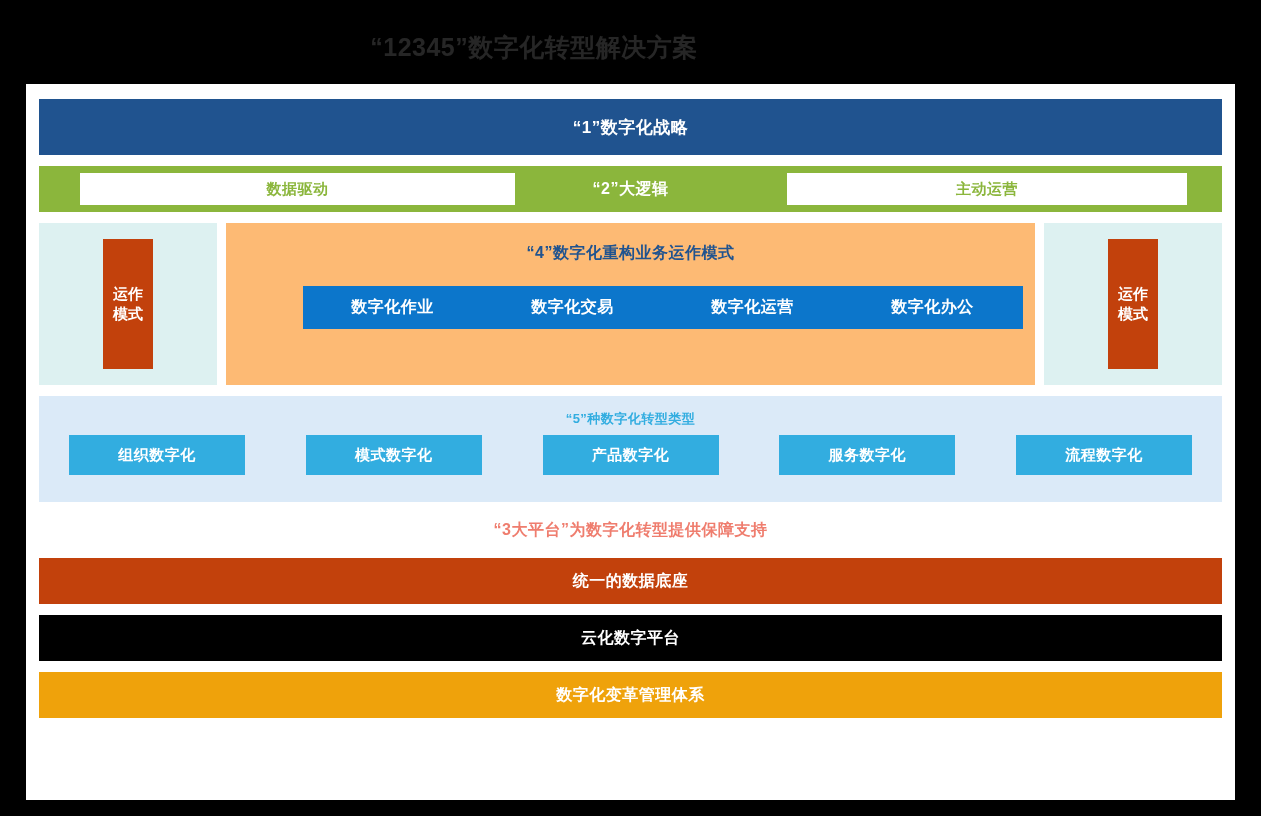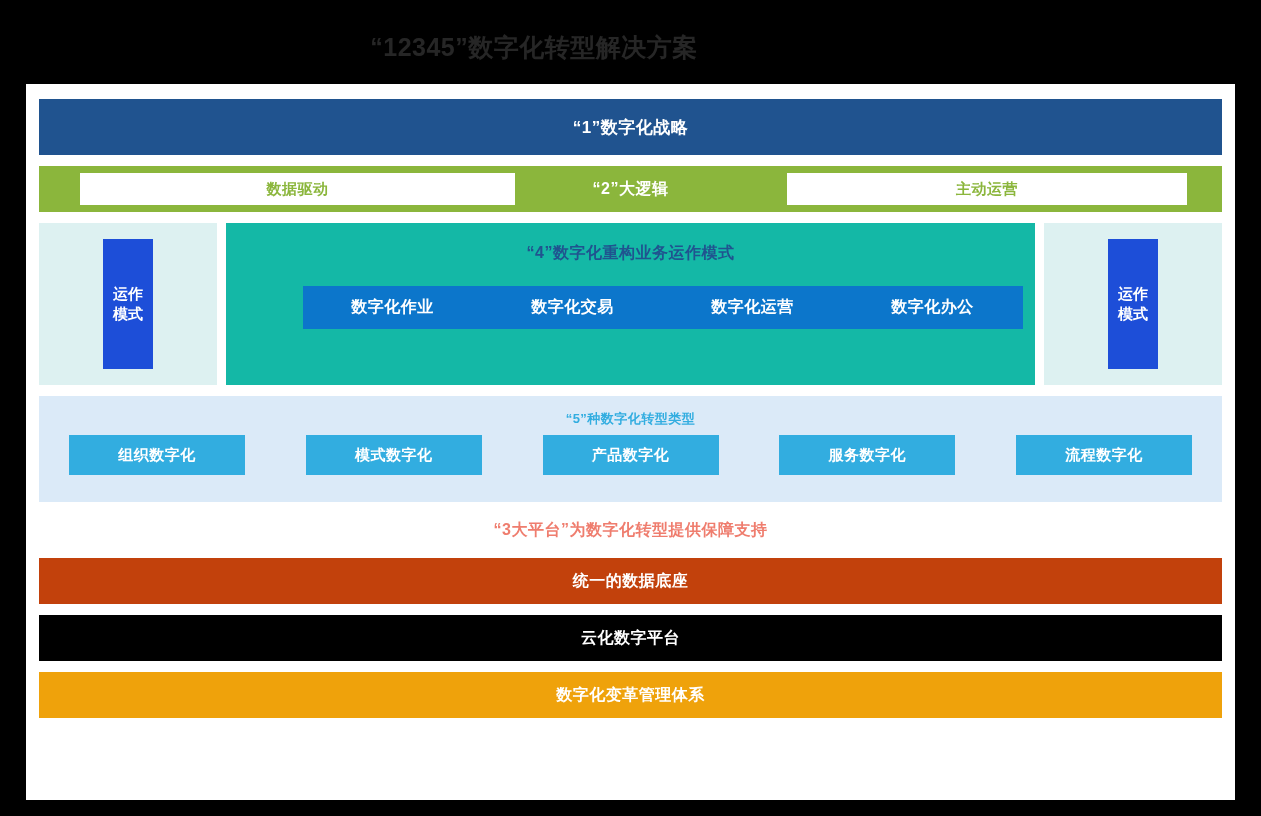--- a/index.html
+++ b/index.html
@@ -81,31 +81,31 @@
     width: 1183px; height: 162px;
     display: flex; gap: 9px; align-items: stretch;
   }
   .mode-side {
     width: 178px;
     background: #ddf1f1;
     display: flex; align-items: center; justify-content: center;
   }
   .mode-chip {
     width: 50px; height: 130px;
-    background: #1d4ed8;
+    background: #c2410c;
     display: flex; flex-direction: column;
     align-items: center; justify-content: center;
     color: #ffffff; font-size: 15px; font-weight: bold;
     line-height: 20px;
     white-space: pre-line;
     text-align: center;
   }
   .mode-main {
     flex: 1;
-    background: #14b8a6;
+    background: #fdba74;
     position: relative;
   }
   .mode-heading {
     position: absolute;
     left: 0; top: 20px; width: 100%;
     text-align: center;
     color: #20538f; font-size: 16px; font-weight: bold;
     letter-spacing: 0.5px;
   }
   .mode-row {

